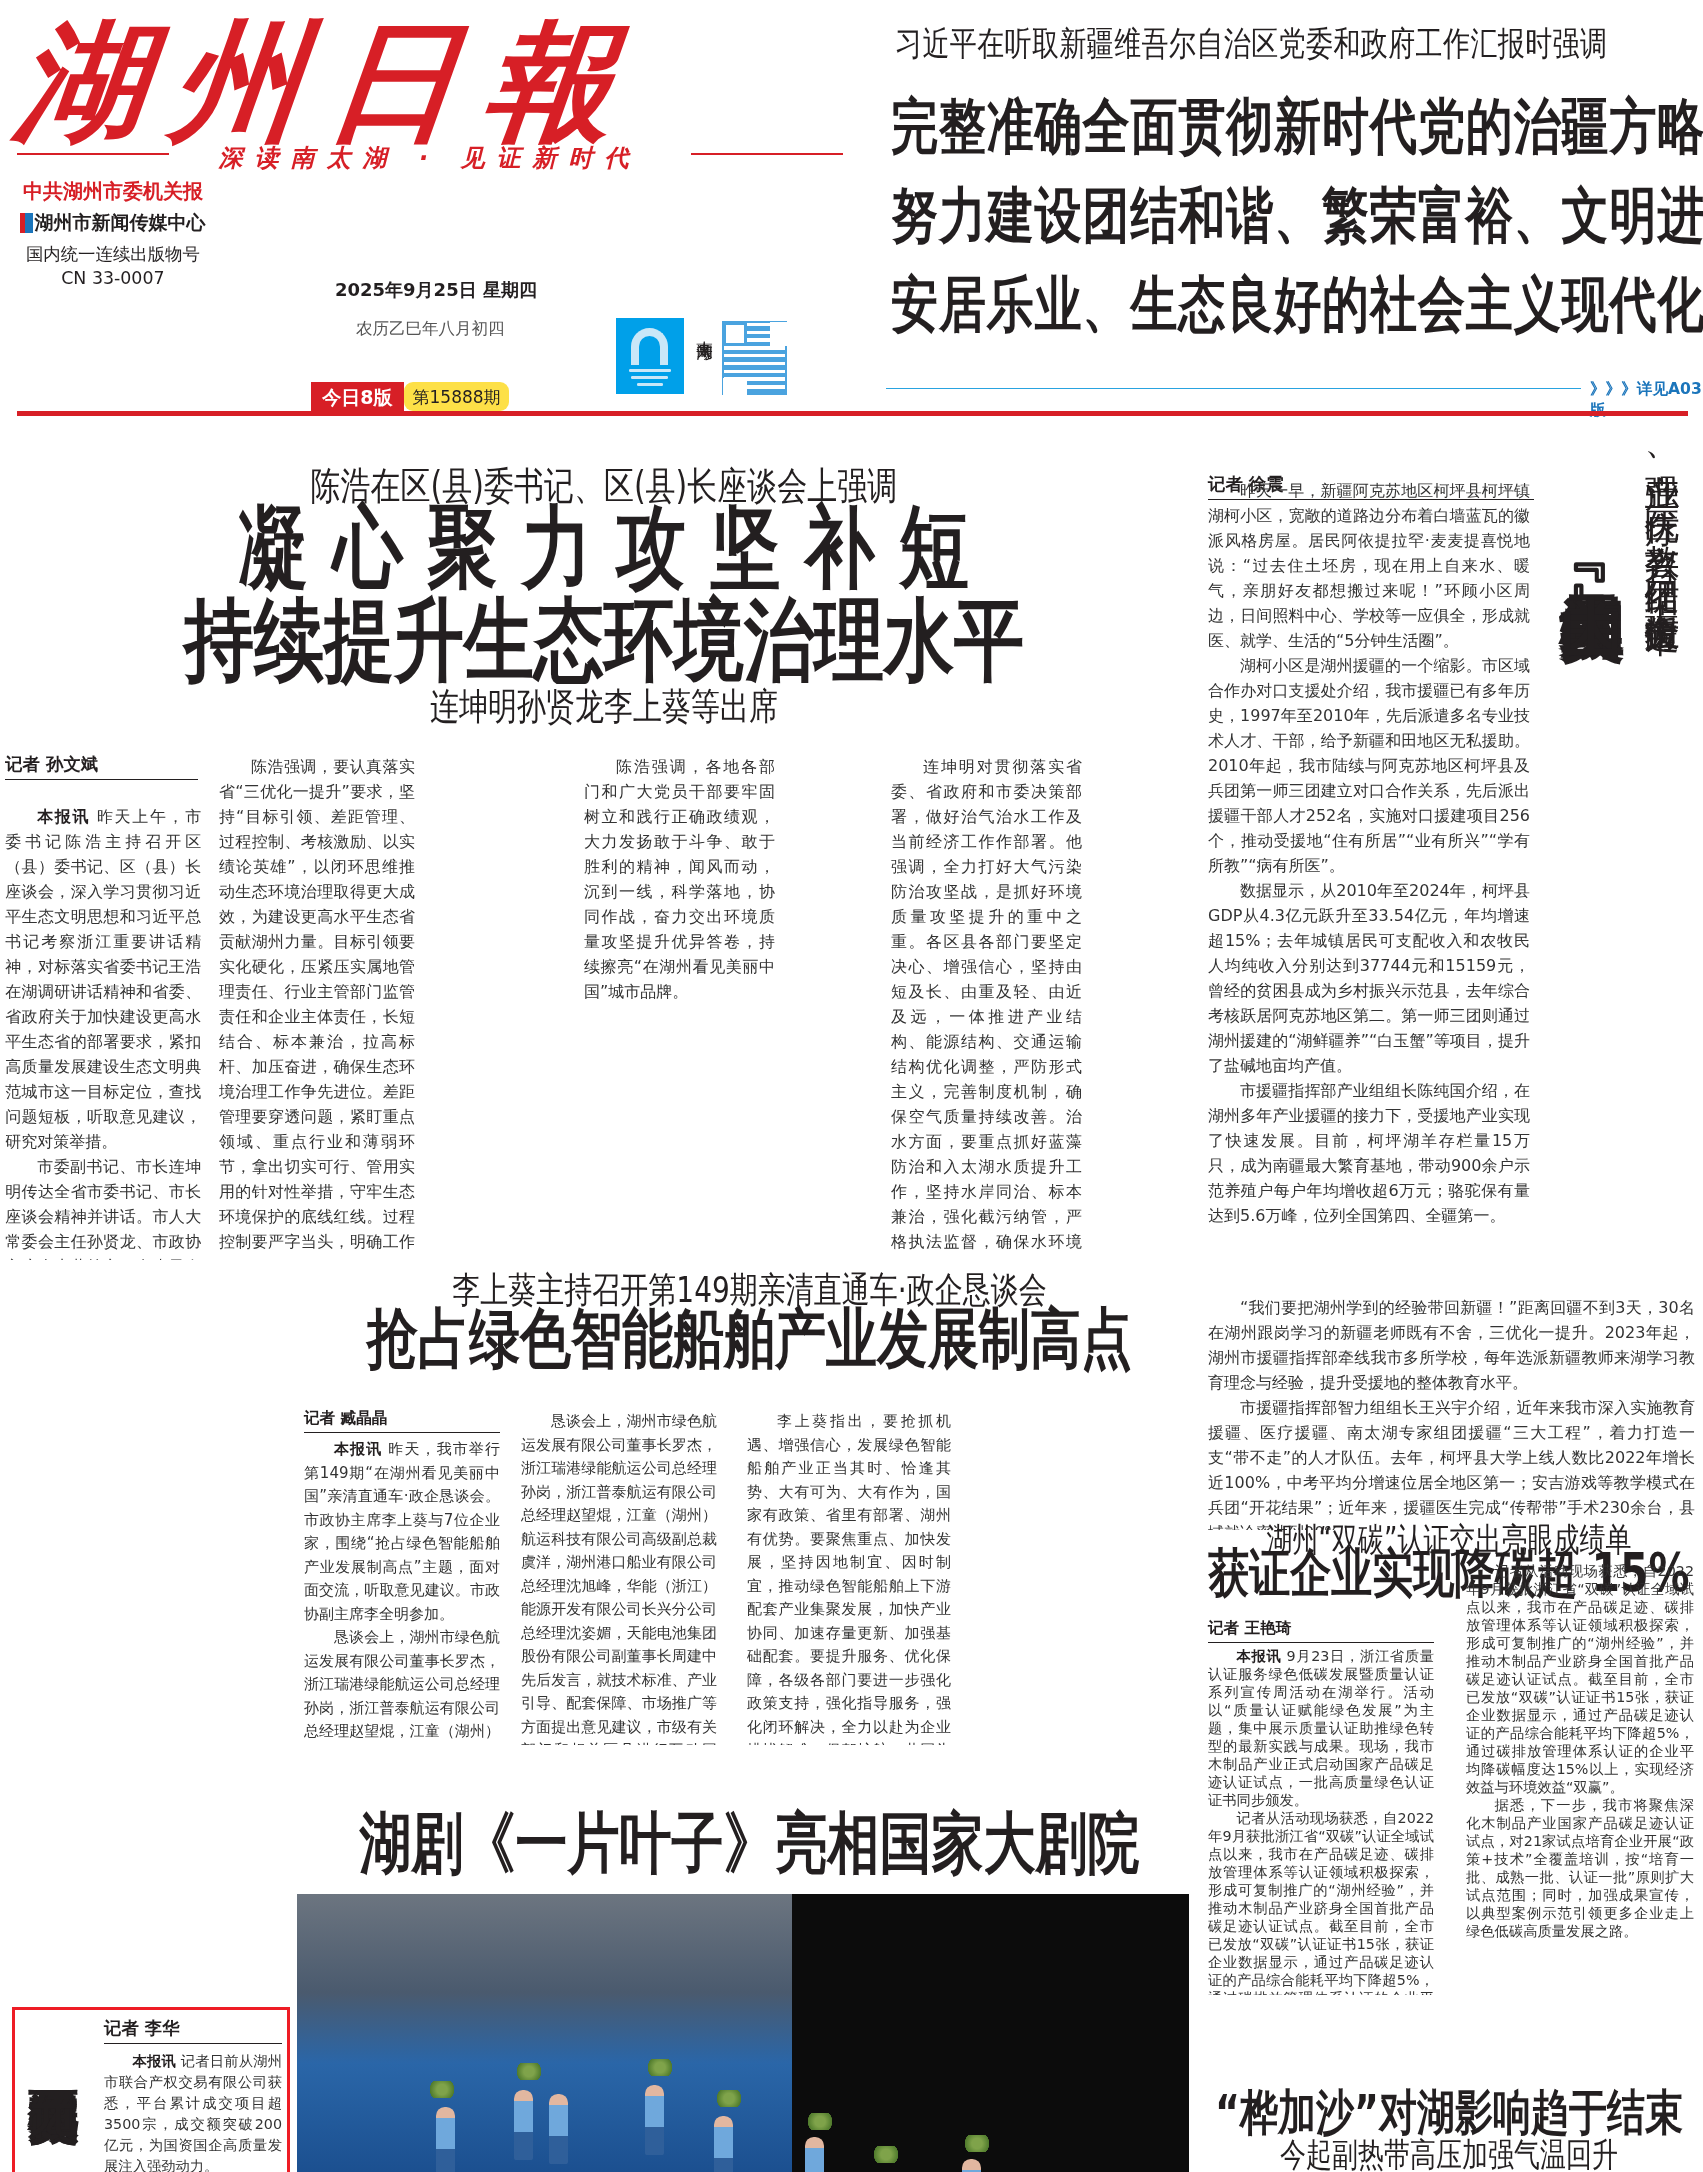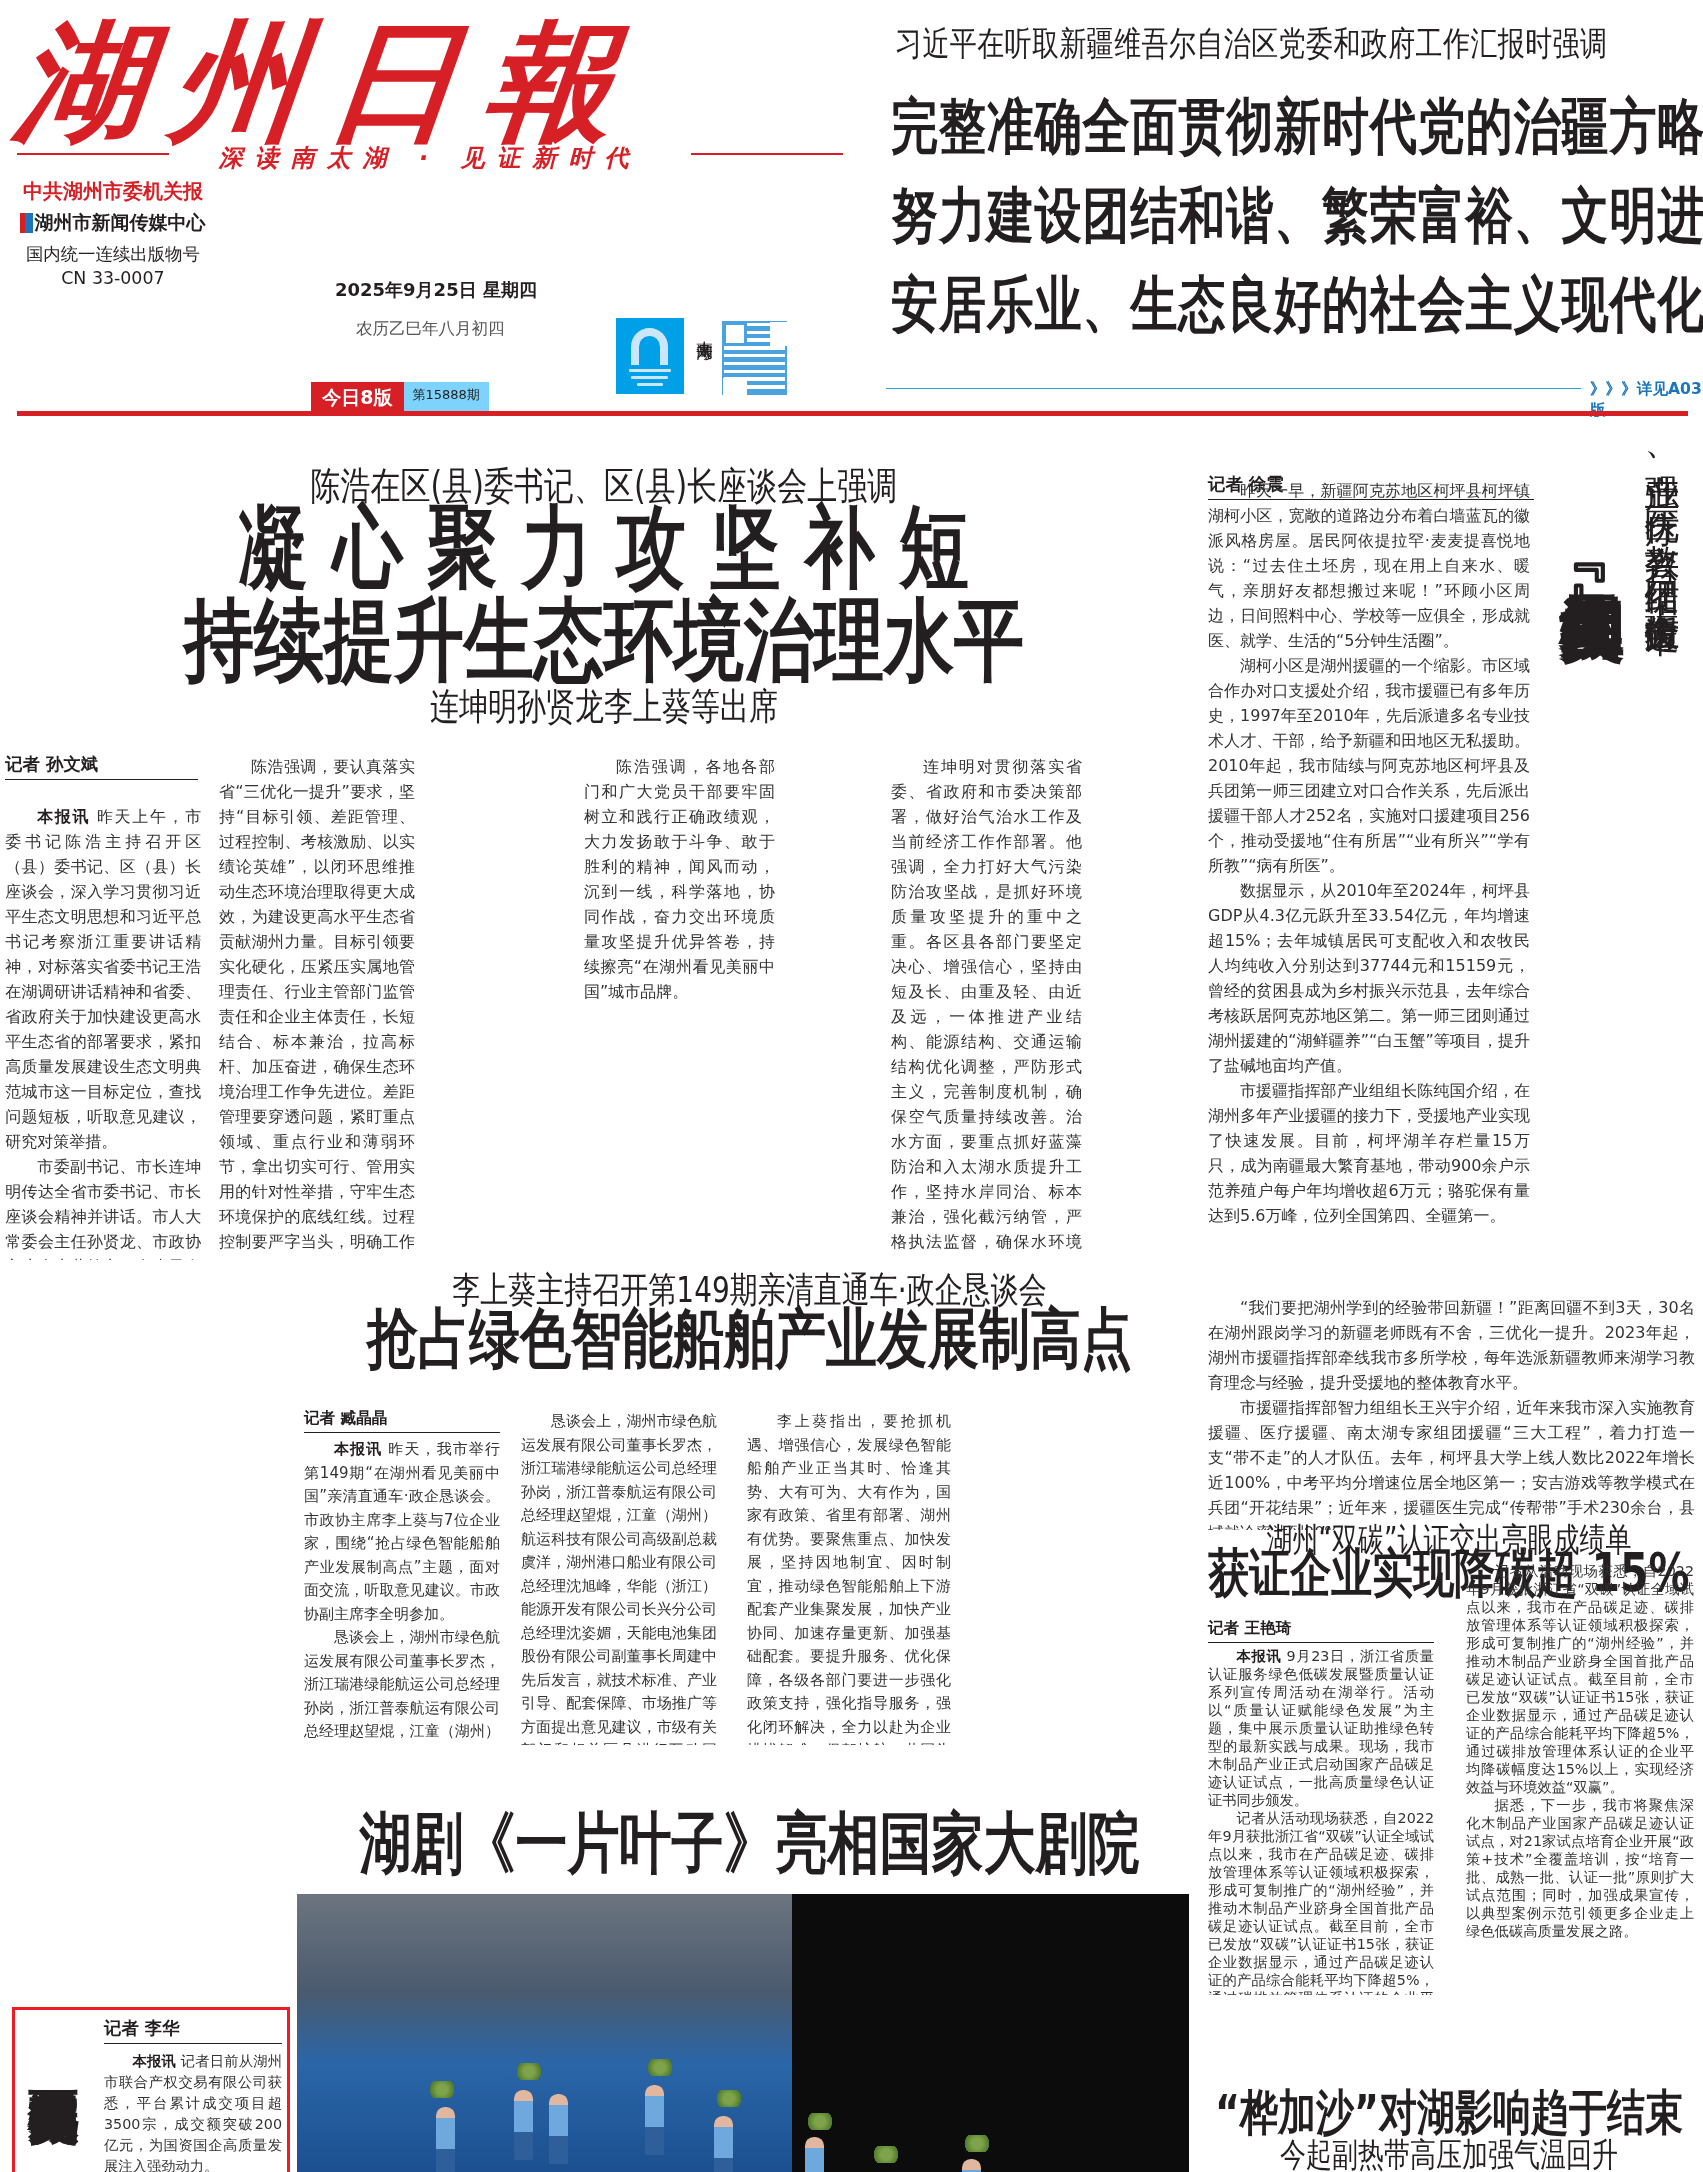--- a/index.html
+++ b/index.html
@@ -12,21 +12,21 @@
   .pub-info { left: 17.4px; top: 178px; width: 191px; text-align: center; }
   .pub-info .l1 { font-size: 20px; font-weight: bold; color: #d71f26; }
   .pub-info .l2 { font-size: 19px; font-weight: bold; margin-top: 5.2px; display:flex; align-items:center; justify-content:center; gap:1px; }
   .pub-info .l2 .mark { width: 13px; height: 20px; background: linear-gradient(90deg,#d71f26 0 40%, #1b75bb 40% 100%); display:inline-block; }
   .pub-info .l3 { font-size: 17.4px; margin-top: 6px; }
   .pub-info .l4 { font-size: 17.4px; margin-top: 1.7px; }
   .date { left: 287px; top: 182px; font-size: 18px; font-weight: bold; }
   .lunar { left: 313px; top: 226px; font-size: 16.5px; color: #555; }
   .edition { left: 278px; top: 251px; height: 29px; display: flex; }
   .edition .a { background: #d71f26; color: #fff; font-size: 19px; font-weight: bold; padding: 2.6px 11.3px; }
-  .edition .b { background: #7dd3fc; color: #231f20; font-size: 13px; padding: 3.5px 8.7px; }
+  .edition .b { background: #fde047; color: #231f20; font-size: 17px; padding: 3.5px 8.7px; border-radius: 9px; }
   .app-icon { left: 616px; top: 319px; width: 68px; height: 76px; background: #00a0e9; }
   .app-icon .arch { position:absolute; left:14.8px; top:10.4px; width:37px; height:37px; border:8.7px solid #c9e7f8; border-bottom:none; border-radius:22px 22px 0 0; }
   .app-icon .wave { position:absolute; left:13px; height:2.6px; background:#c9e7f8; border-radius:1.3px; }
   .app-name { left: 693px; top: 327px; font-size: 16.5px; writing-mode: vertical-rl; letter-spacing: 1.7px; }
   .qr { left: 722px; top: 320px; width: 65px; height: 74px; background:
       repeating-linear-gradient(0deg, #4aa3df 0 4.3px, #fff 4.3px 7.8px),
       #4aa3df; border: 2.6px solid #4aa3df; }
   .qr::after { content:""; position:absolute; left:-0.9px; top:-0.9px; width:17.4px; height:17.4px; border:3.5px solid #4aa3df; background:#fff; box-shadow: 47px 0 0 0px #fff, 0 56px 0 0 #fff; }
   .redbar { left: 17.4px; top: 411px; width: 1671px; height: 5.2px; background: #d71f26; }
   .top-headline { left: 886px; width: 799px; text-align: left; white-space: nowrap; }

